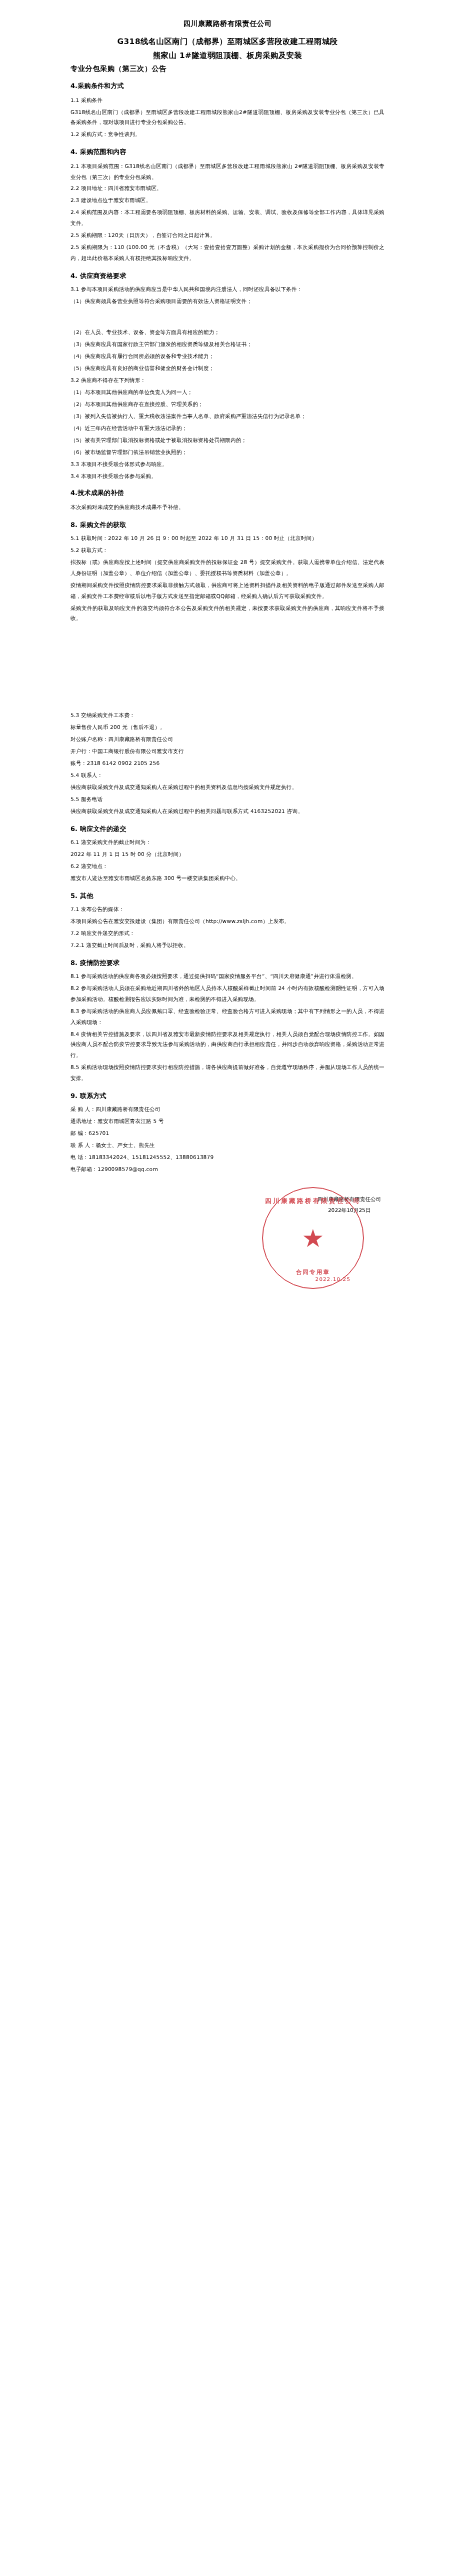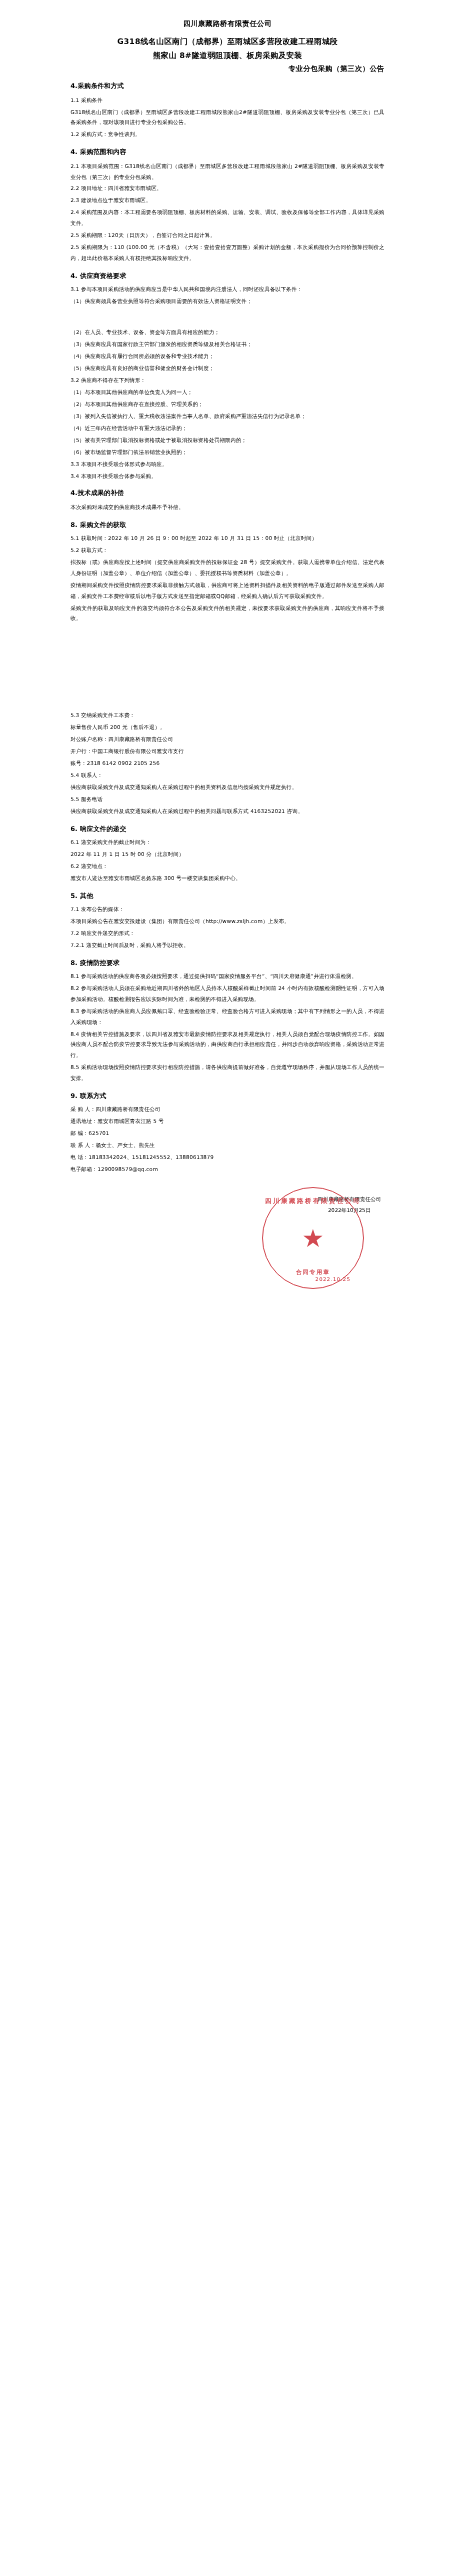--- a/index.html
+++ b/index.html
@@ -28,21 +28,21 @@
   .title-line{
     text-align:center;
     font-size:7.7px;
     font-weight:bold;
     line-height:1.75;
     letter-spacing:0.2px;
     color:#000;
   }
   .title-block{margin-bottom:1px;}
   .subtitle{
-    text-align:right;
+    text-align:left;
     font-size:7.1px;
     font-weight:bold;
     letter-spacing:0.3px;
     margin:2.3px 0 8px 0;
     color:#000;
   }
   h2.sec{
     font-size:6.5px;
     font-weight:bold;
     margin:8px 0 3.4px 0;
@@ -121,21 +121,21 @@
 </style>
 </head>
 <body>
 
 <div class="page">
 
   <div class="company">四川康藏路桥有限责任公司</div>
 
   <div class="title-block">
     <div class="title-line">G318线名山区南门（成都界）至雨城区多营段改建工程雨城段</div>
-    <div class="title-line">熊家山 8#隧道弱阻顶棚、板房采购及安装</div>
+    <div class="title-line">熊家山 1#隧道弱阻顶棚、板房采购及安装</div>
   </div>
   <div class="subtitle">专业分包采购（第三次）公告</div>
 
   <h2 class="sec">4.采购条件和方式</h2>
   <p class="para">1.1 采购条件</p>
   <p class="para">G318线名山区南门（成都界）至雨城区多营段改建工程雨城段熊家山2#隧道弱阻顶棚、板房采购及安装专业分包（第三次）已具备采购条件，现对该项目进行专业分包采购公告。</p>
   <p class="para">1.2 采购方式：竞争性谈判。</p>
 
   <h2 class="sec">4. 采购范围和内容</h2>
   <p class="para">2.1 本项目采购范围：G318线名山区南门（成都界）至雨城区多营段改建工程雨城段熊家山 2#隧道弱阻顶棚、板房采购及安装专业分包（第三次）的专业分包采购。</p>

